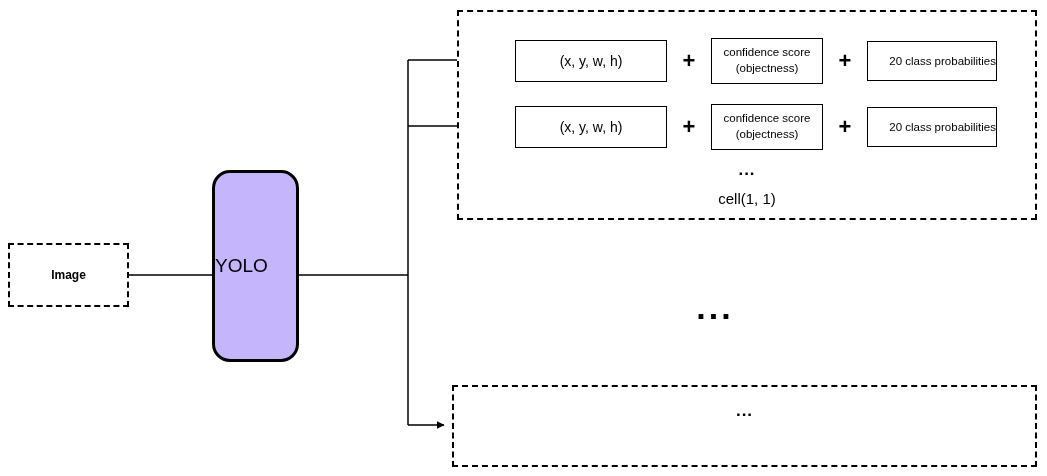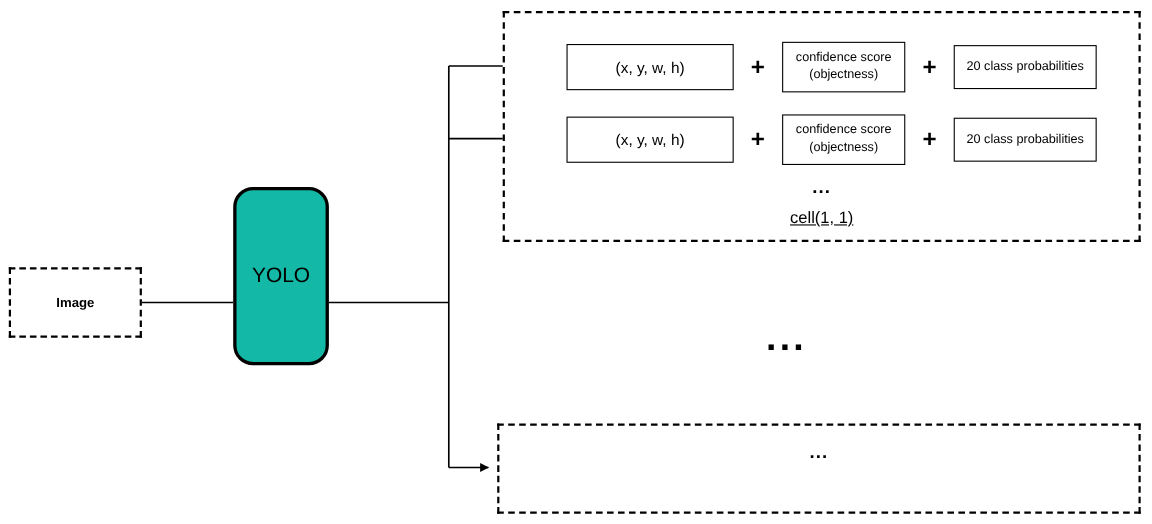--- a/index.html
+++ b/index.html
@@ -30,26 +30,26 @@
     width: 121px; height: 64px;
     border: 2px dashed #000;
     display: flex; align-items: center; justify-content: center;
     font-size: 12px;
     background: #fff;
     font-weight: bold;
   }
   .yolo-node {
     position: absolute;
     left: 212px; top: 170px;
-    width: 87px; height: 162px;
+    width: 87px; height: 192px;
     border: 3px solid #000;
     border-radius: 18px;
-    display: flex; align-items: center; justify-content: center;
+    display: flex; align-items: center; 
     font-size: 19px;
-    background: #14b8a6;
+    background: #c4b5fd;
   }
 
   .cell-group {
     position: absolute;
     border: 2px dashed #000;
     background: #fff;
   }
   .cell-top {
     left: 457px; top: 10px;
     width: 580px; height: 210px;
@@ -74,21 +74,21 @@
     border: 1.5px solid #000;
     background: #fff;
     display: flex;
     flex-direction: column;
     align-items: center;
     justify-content: center;
     text-align: center;
   }
   .bbox-box   { width: 152px; height: 42px; font-size: 14px; }
   .conf-box   { width: 112px; height: 46px; font-size: 11.5px; line-height: 1.35; }
-  .class-box  { width: 130px; height: 40px; font-size: 11.5px; }
+  .class-box  { width: 130px; height: 40px; font-size: 11.5px; align-items: flex-end; }
 
   .plus-sign {
     font-size: 22px;
     font-weight: bold;
     width: 16px;
     text-align: center;
   }
 
   .cell-ellipsis {
     position: absolute;
@@ -99,21 +99,20 @@
     letter-spacing: 1px;
   }
   .cell-top .cell-ellipsis { top: 148px; }
   .cell-bottom .cell-ellipsis { top: 14px; }
 
   .cell-label {
     position: absolute;
     left: 0; width: 100%;
     text-align: center;
     font-size: 15px;
-    text-decoration: underline;
   }
   .cell-top .cell-label { top: 178px; }
   .cell-bottom .cell-label { top: 42px; }
 
   .mid-ellipsis {
     position: absolute;
     left: 660px; top: 288px;
     width: 110px;
     text-align: center;
     font-size: 34px;

